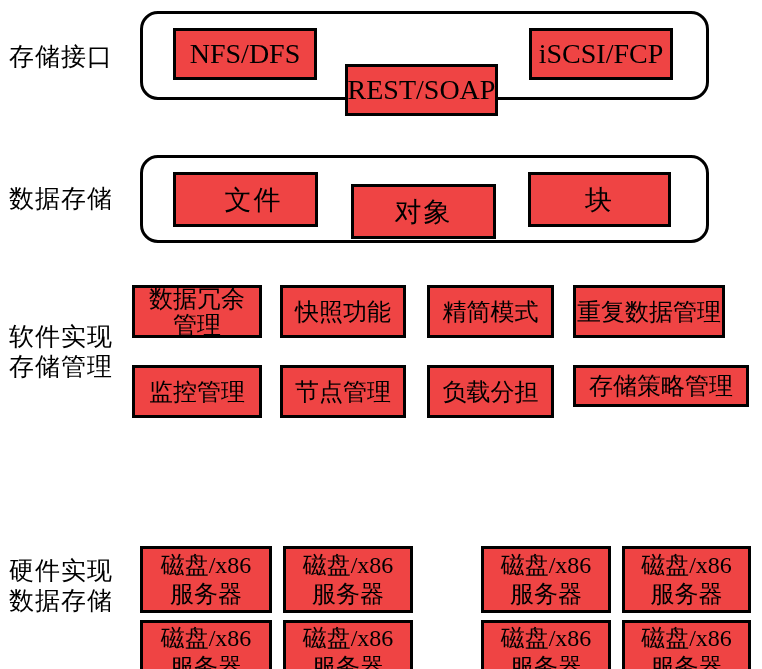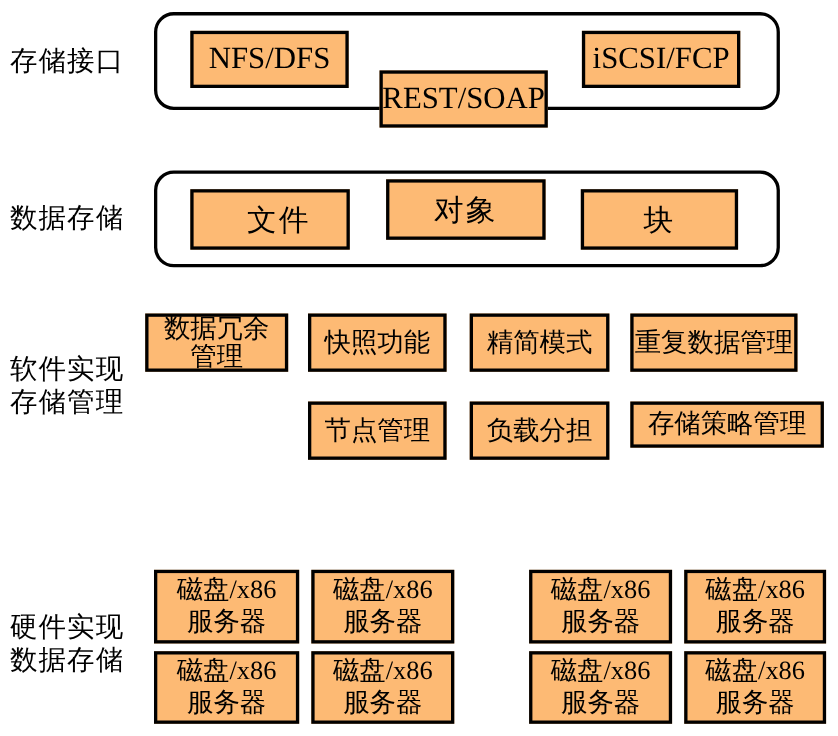--- a/index.html
+++ b/index.html
@@ -24,57 +24,58 @@
   }
   .rounded-container {
     position: absolute;
     border: 3px solid #000;
     border-radius: 18px;
     background: #fff;
   }
   .box {
     position: absolute;
     border: 3px solid #000;
-    background: #fdba74;
+    background: #ef4444;
     display: flex;
     align-items: center;
     justify-content: center;
     text-align: center;
     white-space: pre-line;
     color: #000;
   }
   .box.latin { font-size: 28px; }
   .box.fmt   { font-size: 27px; letter-spacing: 2px; }
   .box.sw    { font-size: 24px; line-height: 26px; }
-  .box.hw    { font-size: 24px; line-height: 29px; }
+  .box.hw    { font-size: 24px; line-height: 29px; margin-top: 28px; }
 </style>
 </head>
 <body>
 
 <div class="diagram">
 
   <div class="row-label" style="left:9px; top:42px;">存储接口</div>
   <div class="rounded-container" style="left:140px; top:11px; width:569px; height:89px;"></div>
   <div class="box latin" style="left:173px; top:28px; width:144px; height:52px;">NFS/DFS</div>
   <div class="box latin" style="left:345px; top:28px; width:153px; height:52px;margin-top:36px;">REST/SOAP</div>
   <div class="box latin" style="left:529px; top:28px; width:144px; height:52px;">iSCSI/FCP</div>
 
   <div class="row-label" style="left:9px; top:184px;">数据存储</div>
   <div class="rounded-container" style="left:140px; top:155px; width:569px; height:88px;"></div>
   <div class="box fmt" style="left:173px; top:172px; width:145px; height:55px;padding-left:16px;">文件</div>
-  <div class="box fmt" style="left:351px; top:163px; width:145px; height:55px;">对象</div>
+  <div class="box fmt" style="left:351px; top:184px; width:145px; height:55px;">对象</div>
   <div class="box fmt" style="left:528px; top:172px; width:143px; height:55px;">块</div>
 
   <div class="row-label" style="left:9px; top:322px;">软件实现
 存储管理</div>
   <div class="box sw" style="left:132px; top:285px; width:130px; height:53px;">数据冗余
 管理</div>
   <div class="box sw" style="left:280px; top:285px; width:126px; height:53px;">快照功能</div>
   <div class="box sw" style="left:427px; top:285px; width:127px; height:53px;">精简模式</div>
   <div class="box sw" style="left:573px; top:285px; width:152px; height:53px;">重复数据管理</div>
+  <div class="box sw" style="left:132px; top:365px; width:130px; height:53px;">监控管理</div>
   <div class="box sw" style="left:280px; top:365px; width:126px; height:53px;">节点管理</div>
   <div class="box sw" style="left:427px; top:365px; width:127px; height:53px;">负载分担</div>
   <div class="box sw" style="left:573px; top:365px; width:176px; height:42px;">存储策略管理</div>
 
   <div class="row-label" style="left:9px; top:556px;">硬件实现
 数据存储</div>
   <div class="box hw" style="left:140px; top:518px; width:132px; height:67px;">磁盘/x86
 服务器</div>
   <div class="box hw" style="left:283px; top:518px; width:130px; height:67px;">磁盘/x86
 服务器</div>

